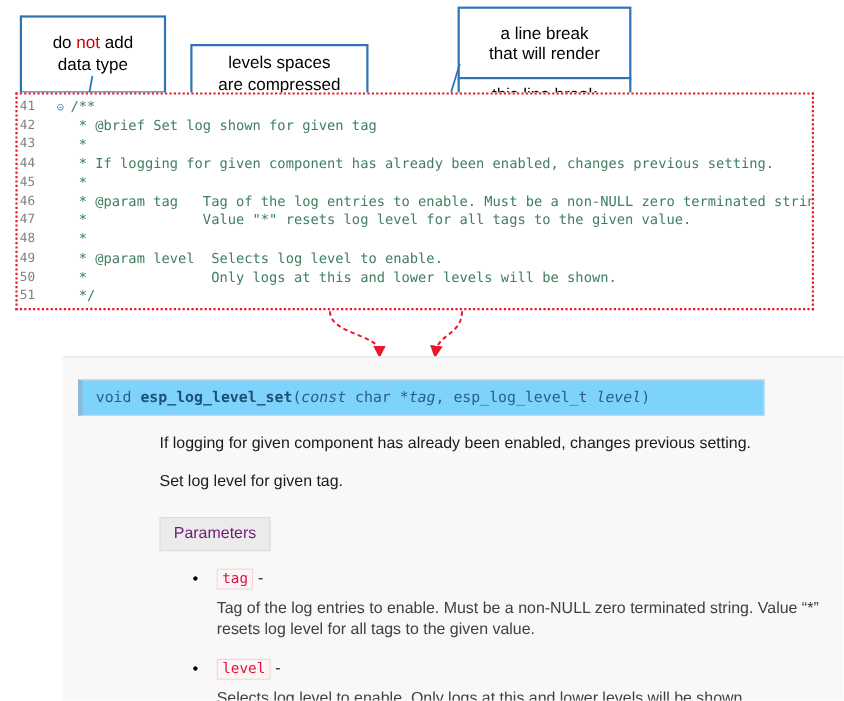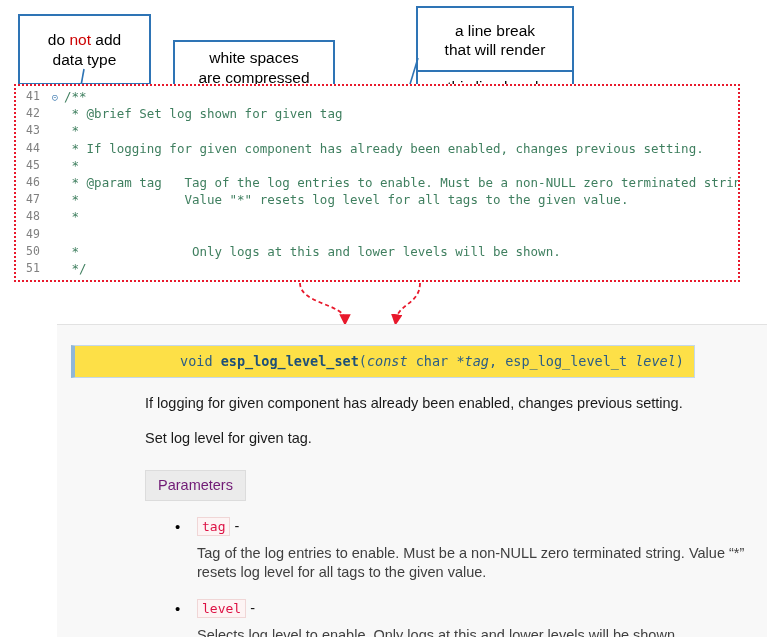--- a/index.html
+++ b/index.html
@@ -62,21 +62,21 @@
     display: flex;
     align-items: flex-start;
     height: 17.2px;
     font-family: "DejaVu Sans Mono", monospace;
     font-size: 12.5px;
     white-space: pre;
   }
   .gutter {
     width: 30px;
     min-width: 30px;
-    text-align: center;
+    text-align: left;
     color: #808080;
     font-family: "DejaVu Sans Mono", monospace;
     font-size: 11.5px;
     padding-right: 1px;
     user-select: none;
   }
   .fold {
     width: 12px;
     min-width: 12px;
     text-align: center;
@@ -105,30 +105,29 @@
     width: 710px;
     height: 313px;
     background: #f8f8f8;
     border-top: 1px solid #e2e2e2;
     box-sizing: border-box;
     overflow: hidden;
   }
   #doc-signature {
     margin: 20px 0 0 14px;
     width: 624px;
-    background: #fde047;
+    background: #7dd3fc;
     border: 1px solid #c4d8ea;
     border-left: 4px solid #8fb7d8;
     box-sizing: border-box;
     padding: 7px 10px 8px 12px;
     font-family: "DejaVu Sans Mono", monospace;
     font-size: 13.5px;
     color: #2b5d86;
     white-space: nowrap;
-    text-align: right;
   }
   #doc-signature .sig-name { font-weight: bold; color: #1d4f78; }
   #doc-signature .sig-kw { font-style: italic; }
   #doc-signature .sig-em { font-style: italic; }
 
   .doc-para {
     margin: 16px 0 0 88px;
     font-size: 14.5px;
     color: #1a1a1a;
     line-height: 1.3;
@@ -179,21 +178,21 @@
 
 <div class="callout" id="callout-no-datatype">
   <div>
     <span>do </span><span class="hl">not</span><span> add</span><br>
     <span>data type</span>
   </div>
 </div>
 
 <div class="callout" id="callout-whitespace">
   <div>
-    <span>white spaces</span><br>
+    <span>levels spaces</span><br>
     <span>are  compressed</span>
   </div>
 </div>
 
 <div class="callout" id="callout-linebreak-render">
   <div>
     <span>a line break</span><br>
     <span>that will render</span>
   </div>
 </div>
@@ -244,21 +243,21 @@
 
   <div class="code-line">
     <span class="gutter">47</span><span class="fold"></span><span class="code-text cmt"> *              Value "*" resets log level for all tags to the given value.</span>
   </div>
 
   <div class="code-line">
     <span class="gutter">48</span><span class="fold"></span><span class="code-text cmt"> *</span>
   </div>
 
   <div class="code-line">
-    <span class="gutter">49</span><span class="fold"></span>
+    <span class="gutter">49</span><span class="fold"></span><span class="code-text cmt"> * @param level  Selects log level to enable.</span>
   </div>
 
   <div class="code-line">
     <span class="gutter">50</span><span class="fold"></span><span class="code-text cmt"> *               Only logs at this and lower levels will be shown.</span>
   </div>
 
   <div class="code-line">
     <span class="gutter">51</span><span class="fold"></span><span class="code-text cmt"> */</span>
   </div>
 

